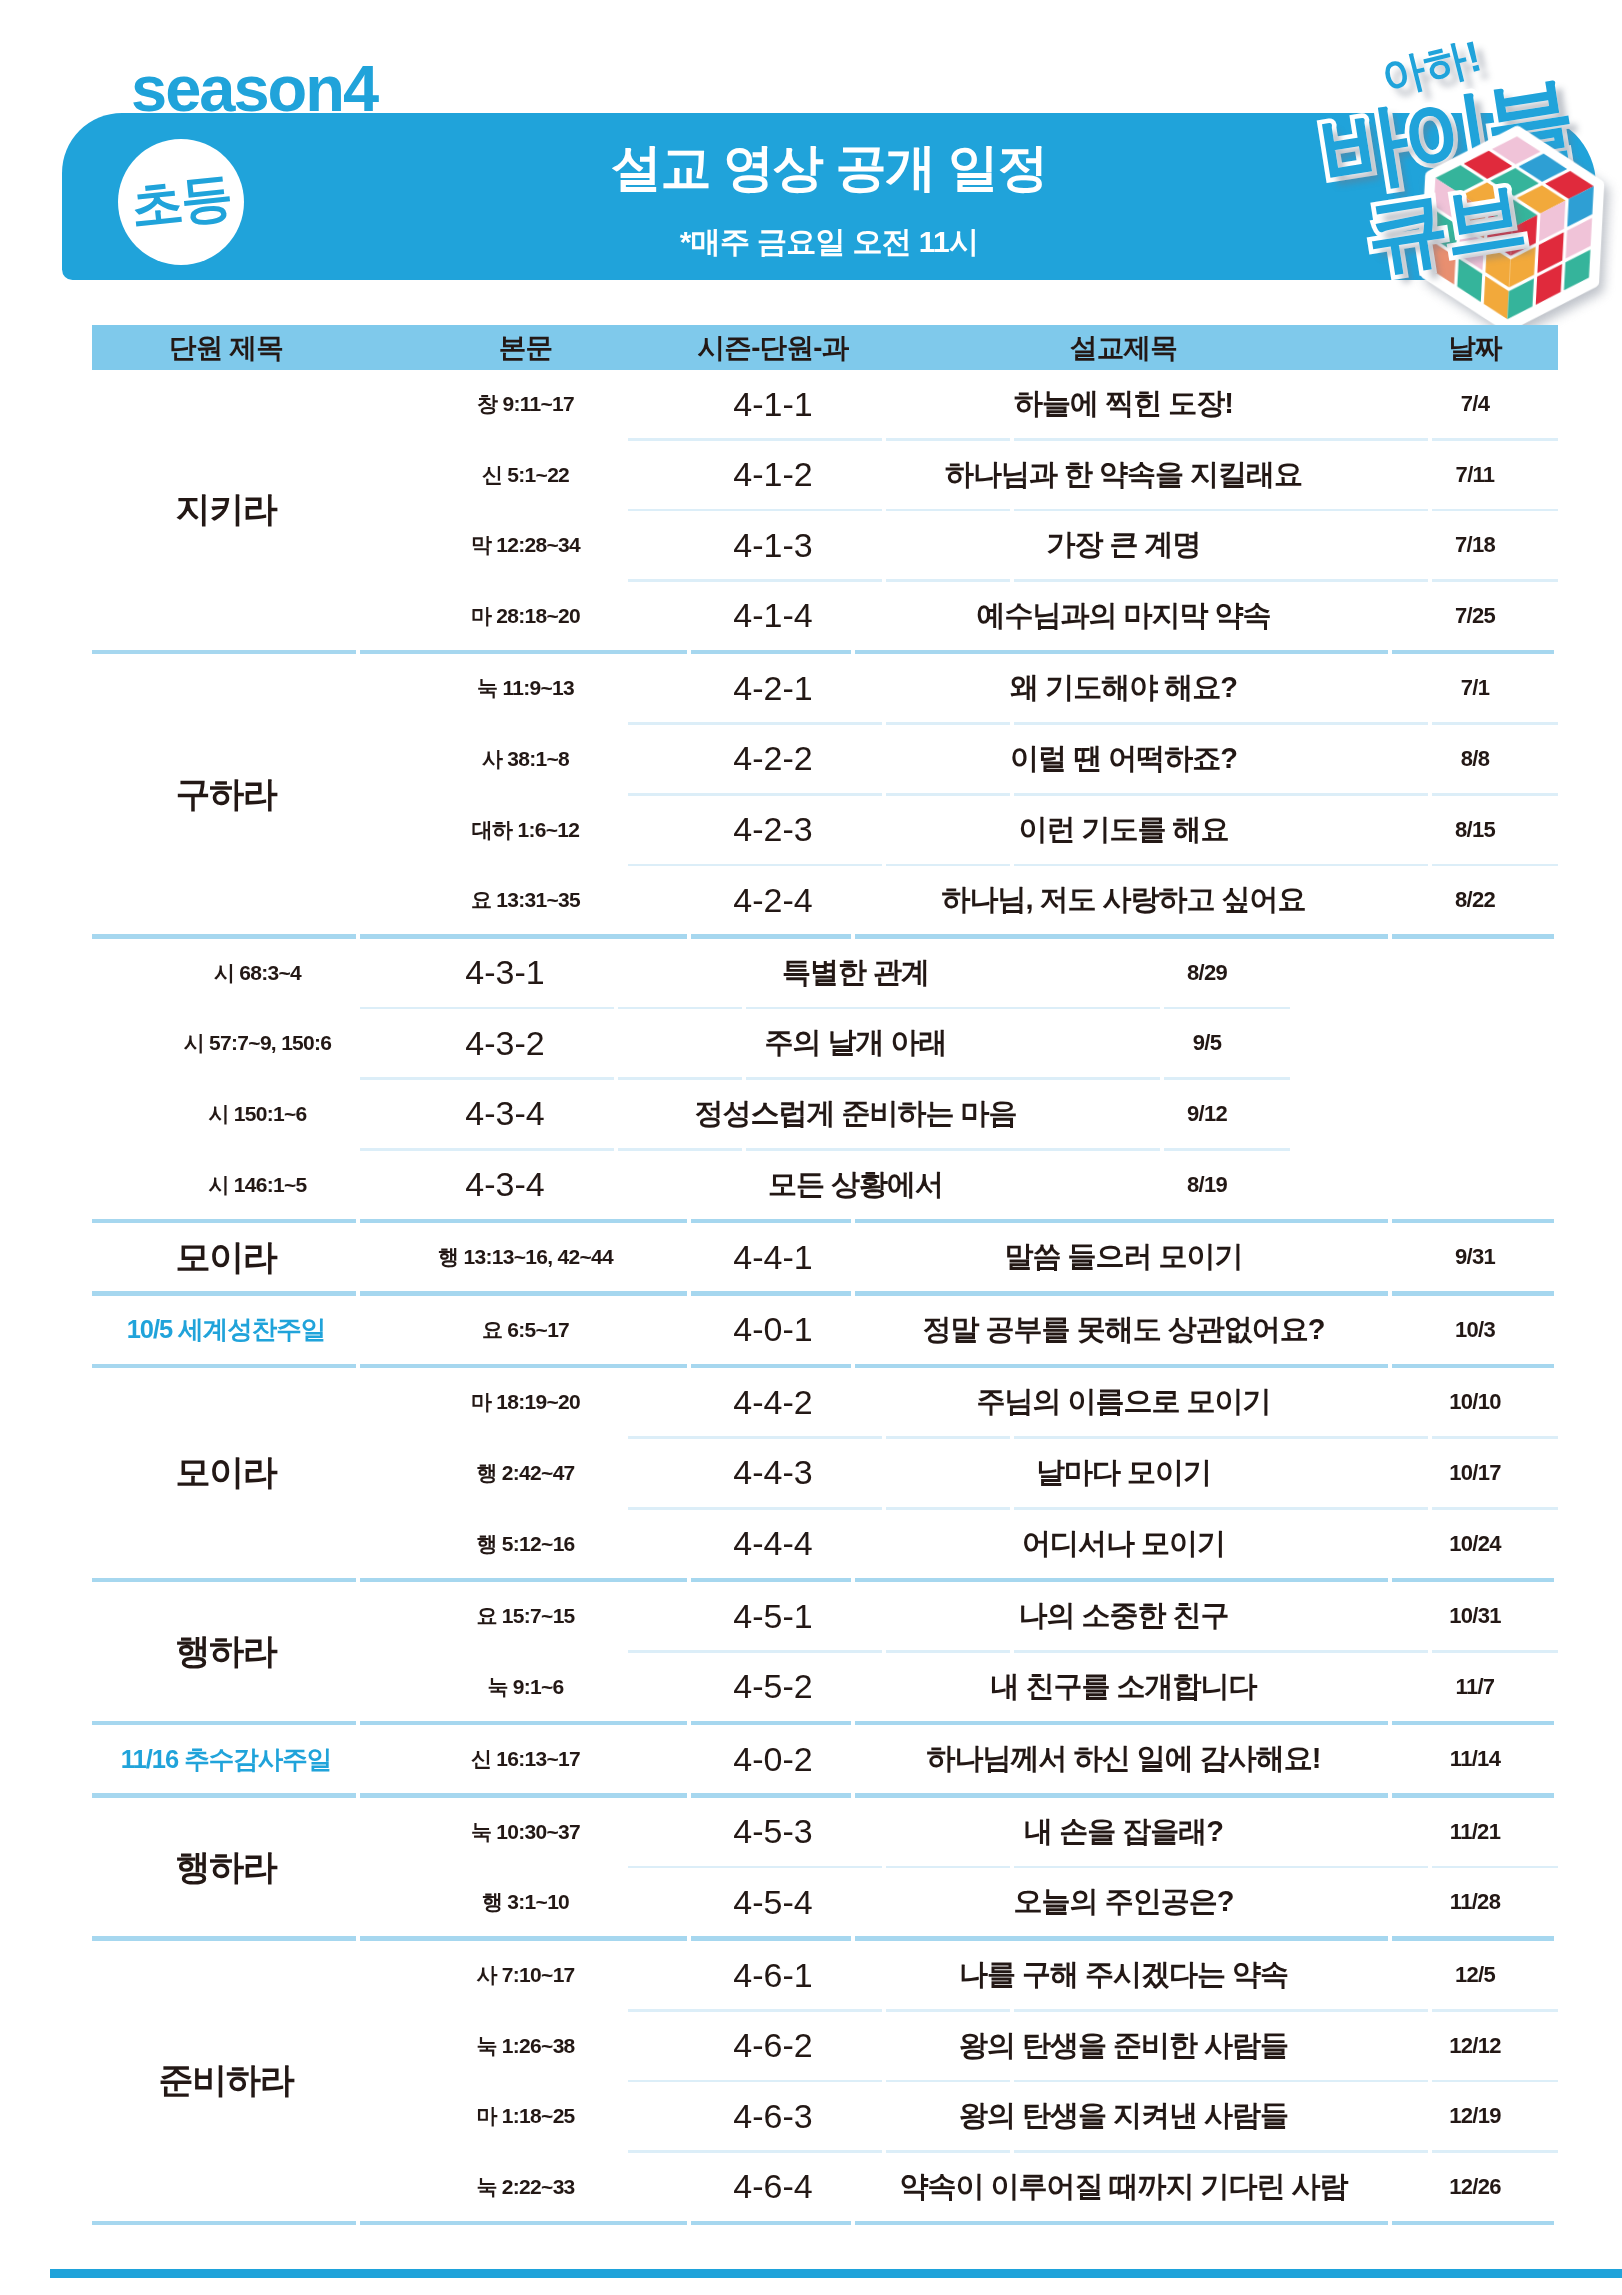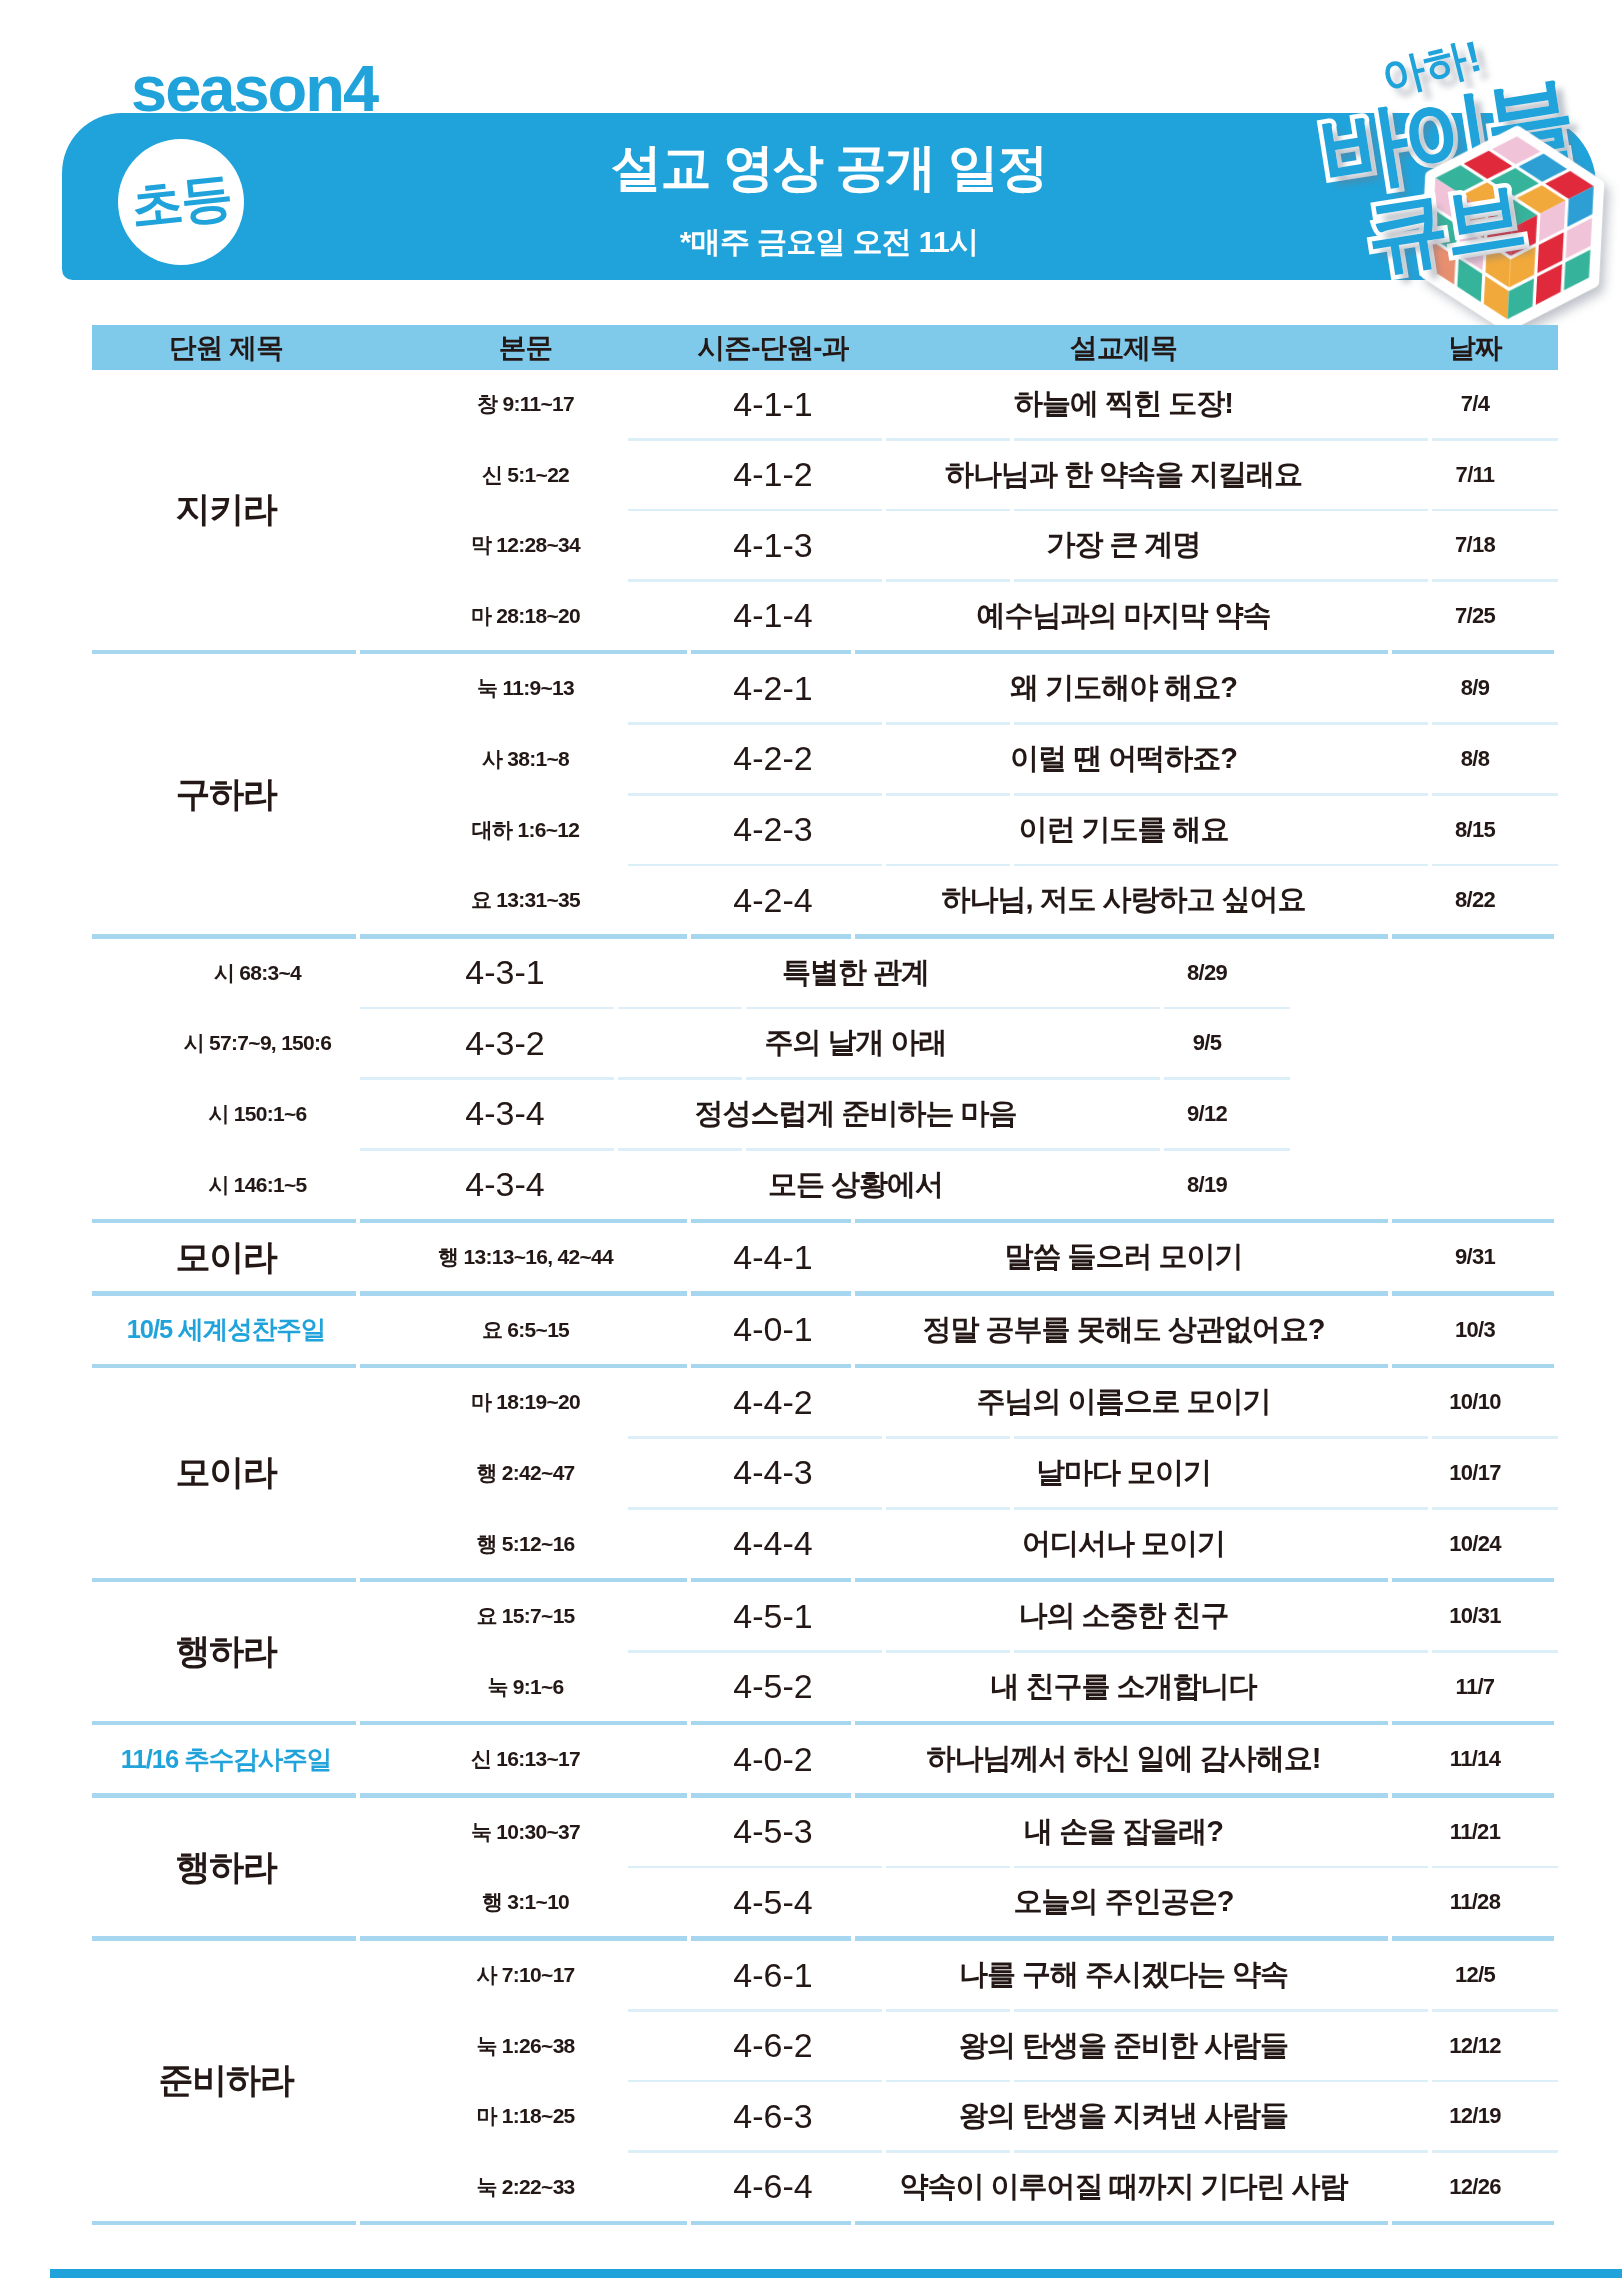--- a/index.html
+++ b/index.html
@@ -219,21 +219,21 @@
       </div>
       <div class="group">
         <div class="unit-cell">
           <div class="unit-label">구하라</div>
         </div>
         <div class="rows">
           <div class="row">
             <div class="cell c-scripture w1">눅 11:9~13</div>
             <div class="cell c-code w2">4-2-1</div>
             <div class="cell c-title w3">왜 기도해야 해요?</div>
-            <div class="cell c-date w4">8/9</div>
+            <div class="cell c-date w4">7/1</div>
           </div>
           <div class="sep sep-intra">
             <div class="seg" style="width: 327px;"></div>
             <div class="seg" style="width: 160px;"></div>
             <div class="seg" style="width: 533px;"></div>
             <div class="seg" style="width: 162px;"></div>
           </div>
           <div class="row">
             <div class="cell c-scripture w1">사 38:1~8</div>
             <div class="cell c-code w2">4-2-2</div>
@@ -345,21 +345,21 @@
         <div class="seg" style="width: 160px;"></div>
         <div class="seg" style="width: 533px;"></div>
         <div class="seg" style="width: 162px;"></div>
       </div>
       <div class="group">
         <div class="unit-cell">
           <div class="unit-label special">10/5 세계성찬주일</div>
         </div>
         <div class="rows">
           <div class="row">
-            <div class="cell c-scripture w1">요 6:5~15</div>
+            <div class="cell c-scripture w1">요 6:5~17</div>
             <div class="cell c-code w2">4-0-1</div>
             <div class="cell c-title w3">정말 공부를 못해도 상관없어요?</div>
             <div class="cell c-date w4">10/3</div>
           </div>
         </div>
       </div>
       <div class="sep sep-unit">
         <div class="seg" style="width: 264px;"></div>
         <div class="seg" style="width: 327px;"></div>
         <div class="seg" style="width: 160px;"></div>

